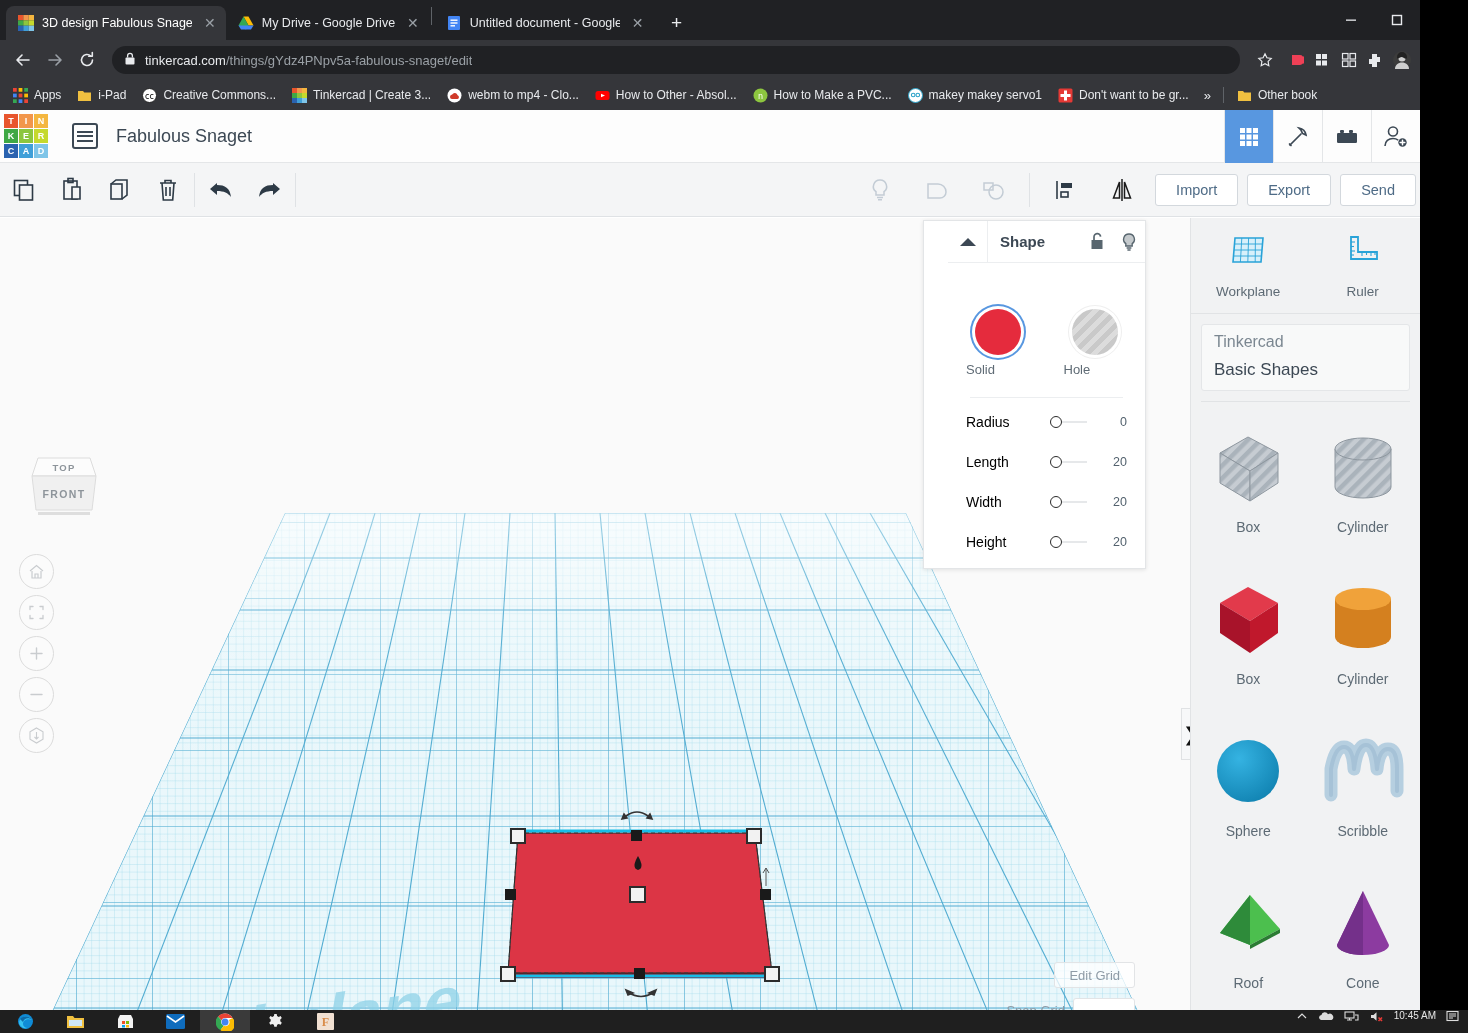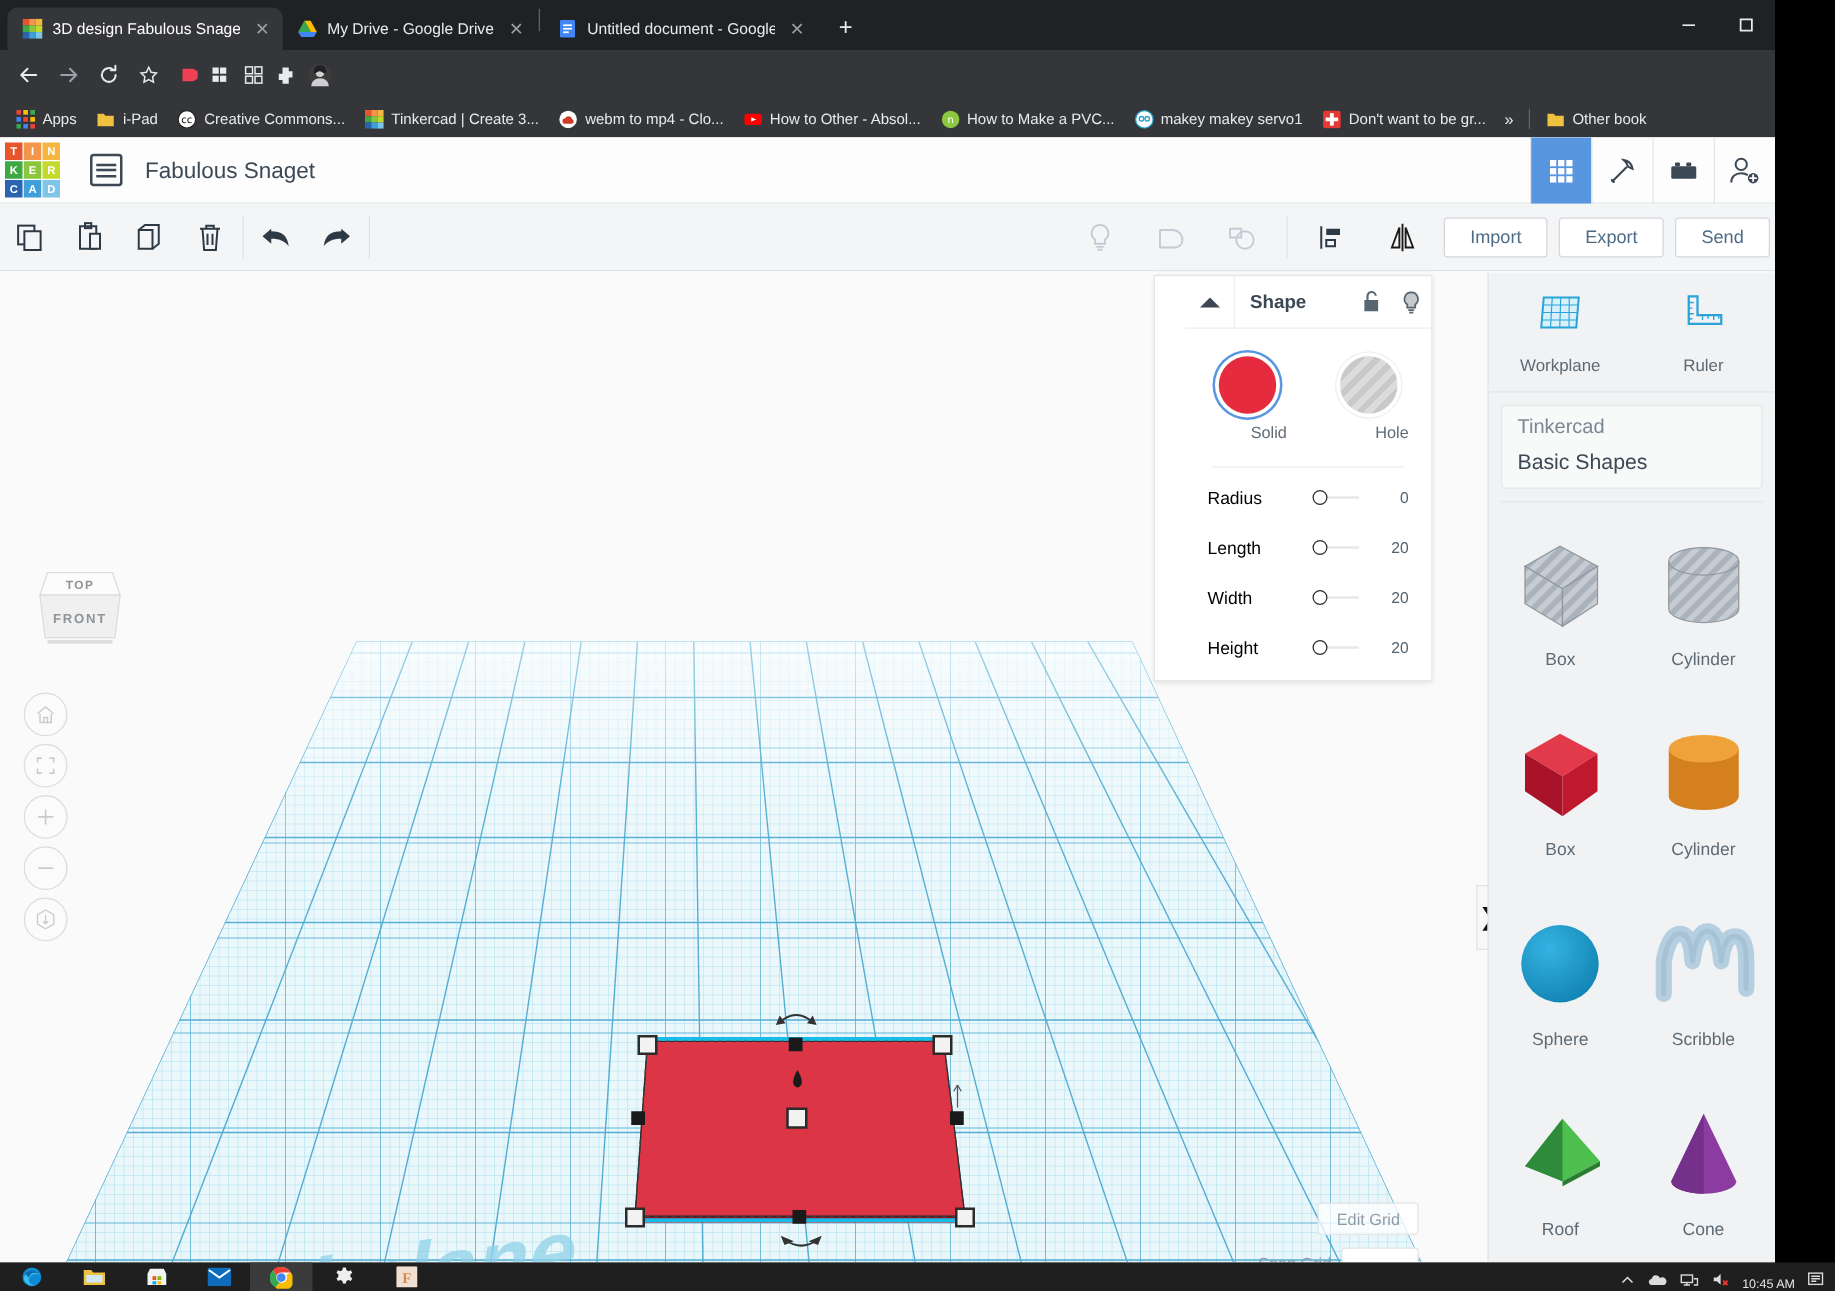--- a/index.html
+++ b/index.html
@@ -100,21 +100,21 @@
   .shapepanel { position:absolute; left:923px; top:110px; width:223px; background:#fff;
     border:1px solid #e3e5e7; box-shadow:0 1px 4px rgba(0,0,0,.10);padding-left:24px; }
   .sp-head { height:42px; display:flex; align-items:center; border-bottom:1px solid #eceef0; }
   .sp-collapse { width:40px; height:42px; display:flex; align-items:center; justify-content:center;
     border-right:1px solid #eceef0; color:#3c4854; }
   .sp-title { font-size:15px; font-weight:bold; color:#3c4854; margin-left:12px; flex:1; }
   .sp-headicon { width:32px; height:42px; display:flex; align-items:center; justify-content:center;
     color:#58666f; }
   .sp-body { padding:16px 18px 6px; }
   .swatches { display:flex; justify-content:center; gap:34px; padding:6px 0 4px; }
-  .sw { width:74px; text-align:right; }
+  .sw { width:74px; text-align:left;margin-top:24px; }
   .sw .dot { width:46px; height:46px; border-radius:50%; margin:0 auto 7px; position:relative; }
   .sw.solid .dot { background:#e52b3d; box-shadow:0 0 0 3px #fff, 0 0 0 5px #5897e0; }
   .sw.hole .dot { background:#c9c9c9; box-shadow:0 0 0 3px #fff, 0 0 0 4px #efefef;
     background-image:repeating-linear-gradient(-45deg, #c9c9c9 0 5px, #dcdcdc 5px 10px); }
   .sw .lbl { font-size:13px; color:#5f6b75; }
   .sp-divider { height:1px; background:#eceef0; margin:16px 4px 4px; }
   .prow { display:flex; align-items:center; height:40px; }
   .prow .pname { width:80px; font-size:14px; color:#000000; }
   .slider { flex:1; height:18px; position:relative; display:flex; align-items:center; }
   .strack { position:absolute; left:10px; right:6px; height:2px; background:#e6e8ea; }
@@ -144,21 +144,21 @@
   .shapecell { height:152px; display:flex; flex-direction:column; align-items:center;
     justify-content:center; gap:6px; }
   .shapecell .nm { font-size:14px; color:#5d6a74; }
   .shapecell svg { display:block; }
 
   
   .taskbar { position:absolute; left:0; top:1010px; width:1468px; height:23px; background:#1f1f1f;
     display:flex; align-items:center; }
   .tb-ico { width:50px; height:23px; display:flex; align-items:center; justify-content:center; }
   .tb-ico.active { background:#3a3a3a; }
-  .tray { position:absolute; right:0; height:23px; display:flex; align-items:flex-end; gap:10px;
+  .tray { position:absolute; right:0; height:23px; display:flex; align-items:flex-start; gap:10px;
     padding-right:6px; color:#e6e6e6; font-size:10px; }
   .clock { text-align:center; line-height:11px; }
 
   .blackright { position:absolute; left:1420px; top:0; width:48px; height:1010px; background:#000; }
 </style>
 </head>
 <body>
 
 <div id="browser">
 
@@ -235,20 +235,29 @@
           <path d="M3 9h11 M10 4 l5 5 l-5 5" fill="none" stroke="#9aa0a6" stroke-width="1.6" stroke-linecap="round" stroke-linejoin="round"></path>
         </svg>
     </div>
     <div class="navbtn">
       <svg width="18" height="18" viewBox="0 0 18 18">
           <path d="M14.5 9a5.5 5.5 0 1 1-1.7-4" fill="none" stroke="#e8eaed" stroke-width="1.6" stroke-linecap="round"></path>
           <path d="M14.3 1.6v3.6h-3.6" fill="none" stroke="#e8eaed" stroke-width="1.6" stroke-linecap="round" stroke-linejoin="round"></path>
         </svg>
     </div>
 
+    <div class="omni">
+      <span>
+        <svg width="12" height="13" viewBox="0 0 12 13">
+            <rect x="1.5" y="5.5" width="9" height="7" rx="1" fill="#e8eaed"></rect>
+            <path d="M3.6 5.5V3.8a2.4 2.4 0 0 1 4.8 0v1.7" fill="none" stroke="#e8eaed" stroke-width="1.3"></path>
+          </svg>
+      </span>
+      <span class="urltext"><b>tinkercad.com</b><span>/things/gYdz4PNpv5a-fabulous-snaget/edit</span></span>
+    </div>
 
     <div class="omnicons">
       <span class="navbtn">
         <svg width="16" height="16" viewBox="0 0 16 16">
             <path d="M8 1.8l1.9 4 4.3.6-3.1 3 .7 4.3L8 11.7 4.2 13.7l.7-4.3L1.8 6.4l4.3-.6z" fill="none" stroke="#e8eaed" stroke-width="1.2"></path>
           </svg>
       </span>
       <span>
         <svg width="17" height="17" viewBox="0 0 17 17">
             <path d="M3 3 h8 a4 5 0 0 1 0 10 h-8 z" fill="#ef4056"></path>

